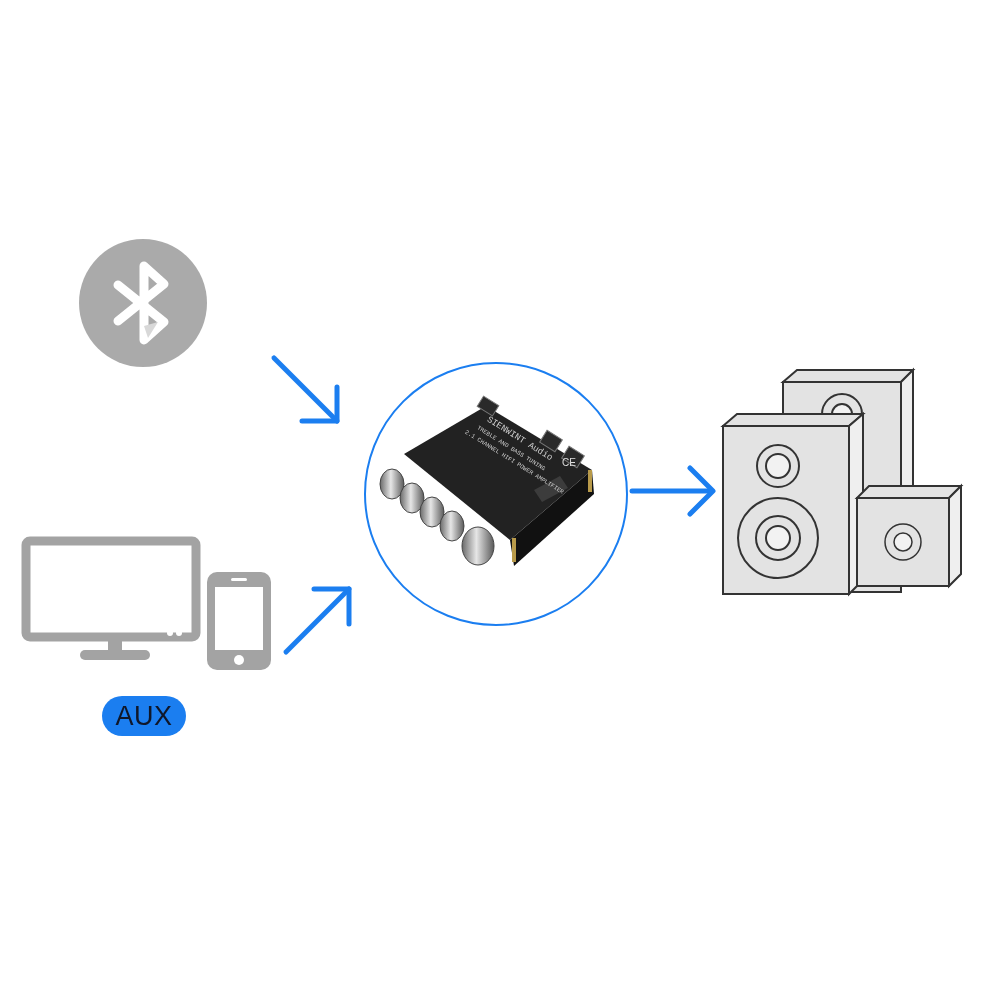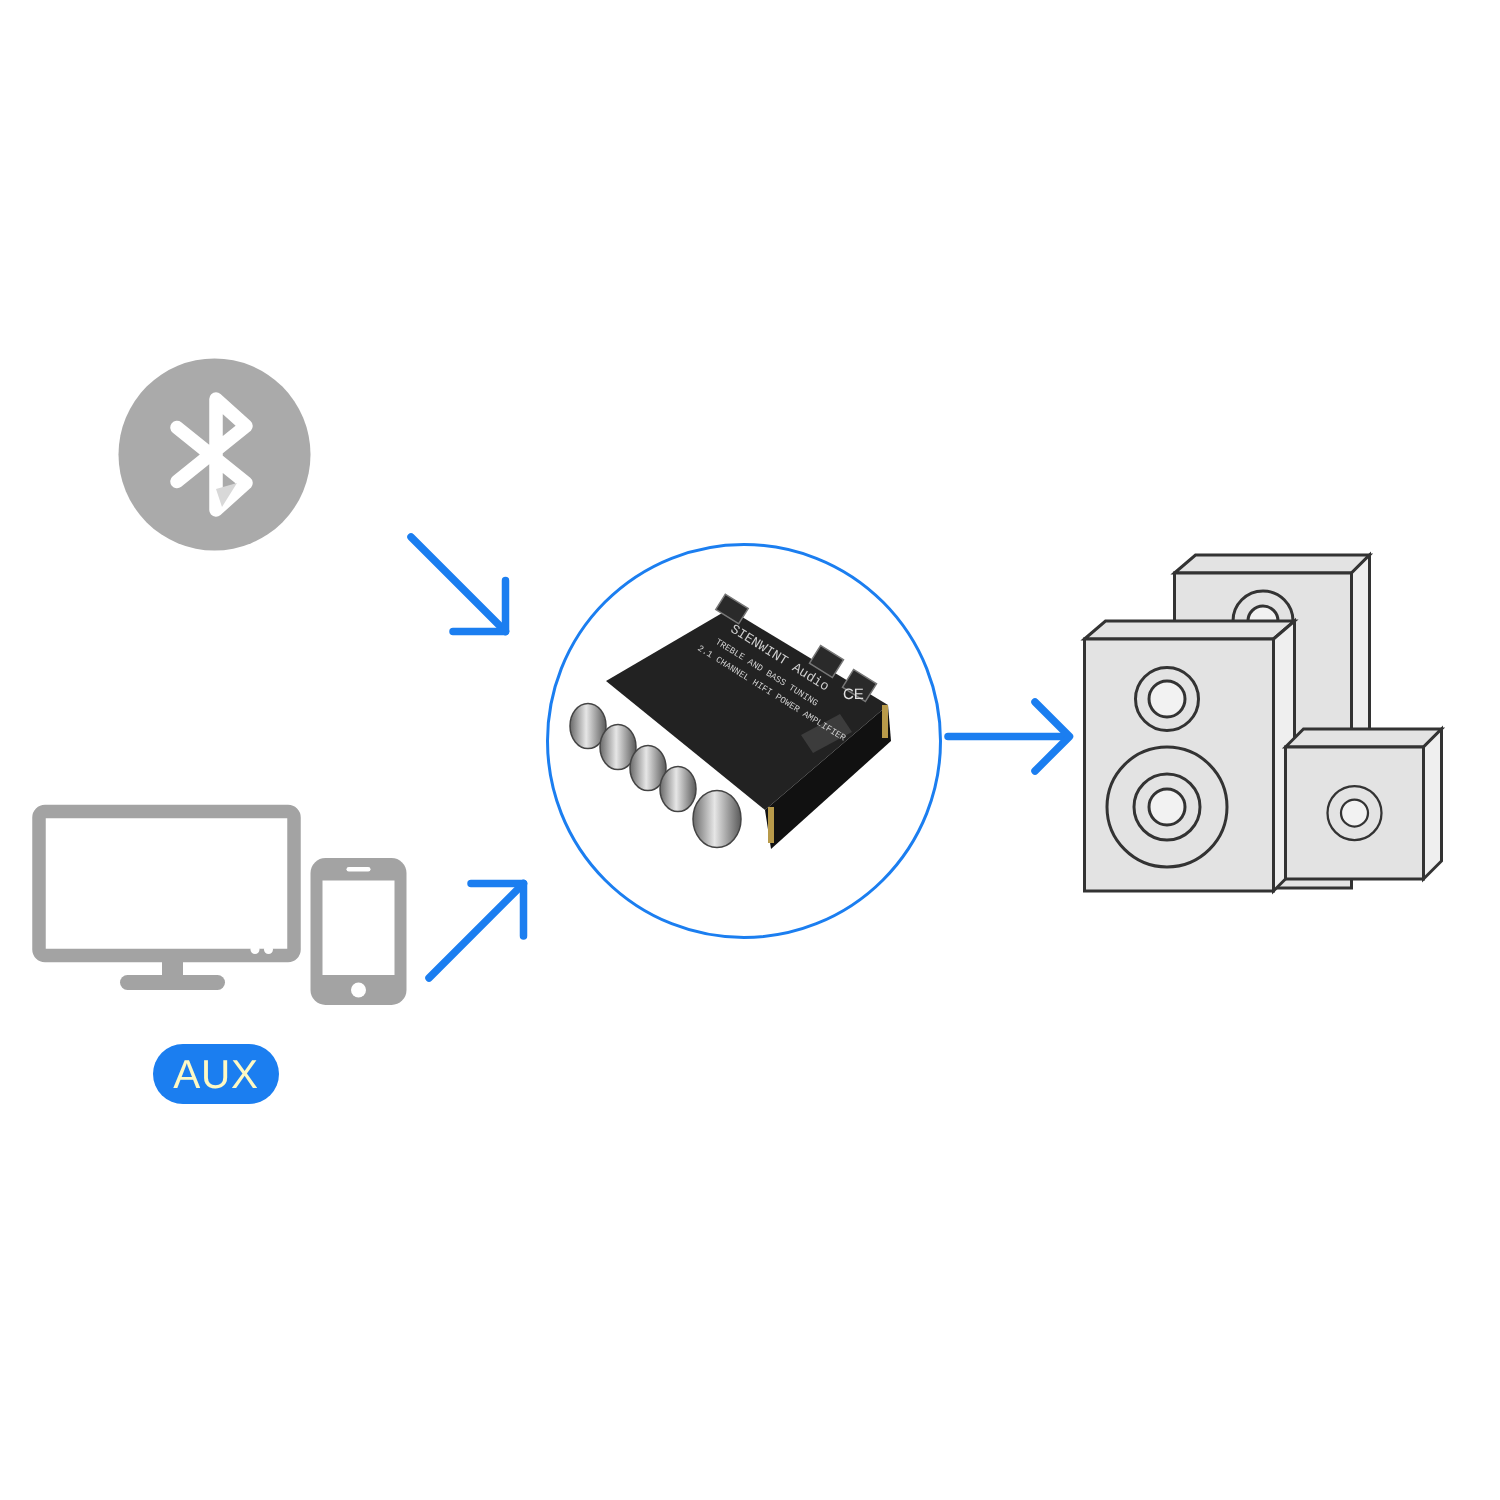--- a/index.html
+++ b/index.html
@@ -1,18 +1,18 @@
 <!DOCTYPE html>
 <html><head>
 <meta charset="utf-8">
 <style>
   html,body{margin:0;padding:0;background:#ffffff;}
   body{width:1000px;height:1000px;position:relative;overflow:hidden;font-family:"Liberation Sans",sans-serif;}
   .abs{position:absolute;}
-  .aux-badge{position:absolute;left:102px;top:696px;width:84px;height:40px;border-radius:20px;background:#1b7ef0;color:#fef9c3;font-size:27px;display:flex;align-items:center;justify-content:center;letter-spacing:0.5px;}
+  .aux-badge{position:absolute;left:102px;top:696px;width:84px;height:40px;border-radius:20px;background:#1b7ef0;color:#0f172a;font-size:27px;display:flex;align-items:center;justify-content:center;letter-spacing:0.5px;}
   .board-text{font-family:"Liberation Mono",monospace;}
 </style>
 </head>
 <body>
 
 <div class="abs" style="left:78px;top:238px;width:130px;height:130px;">
   <svg width="130" height="130" viewBox="0 0 130 130">
     <circle cx="65" cy="65" r="64" fill="#aaaaaa"></circle>
     <polyline points="40,47 86,84 66,102 66,28 86,46 40,83" fill="none" stroke="#ffffff" stroke-width="9" stroke-linejoin="round" stroke-linecap="round"></polyline>
     <path d="M66 88 L80 84 L70 100 Z" fill="#d8d8d8"></path>

